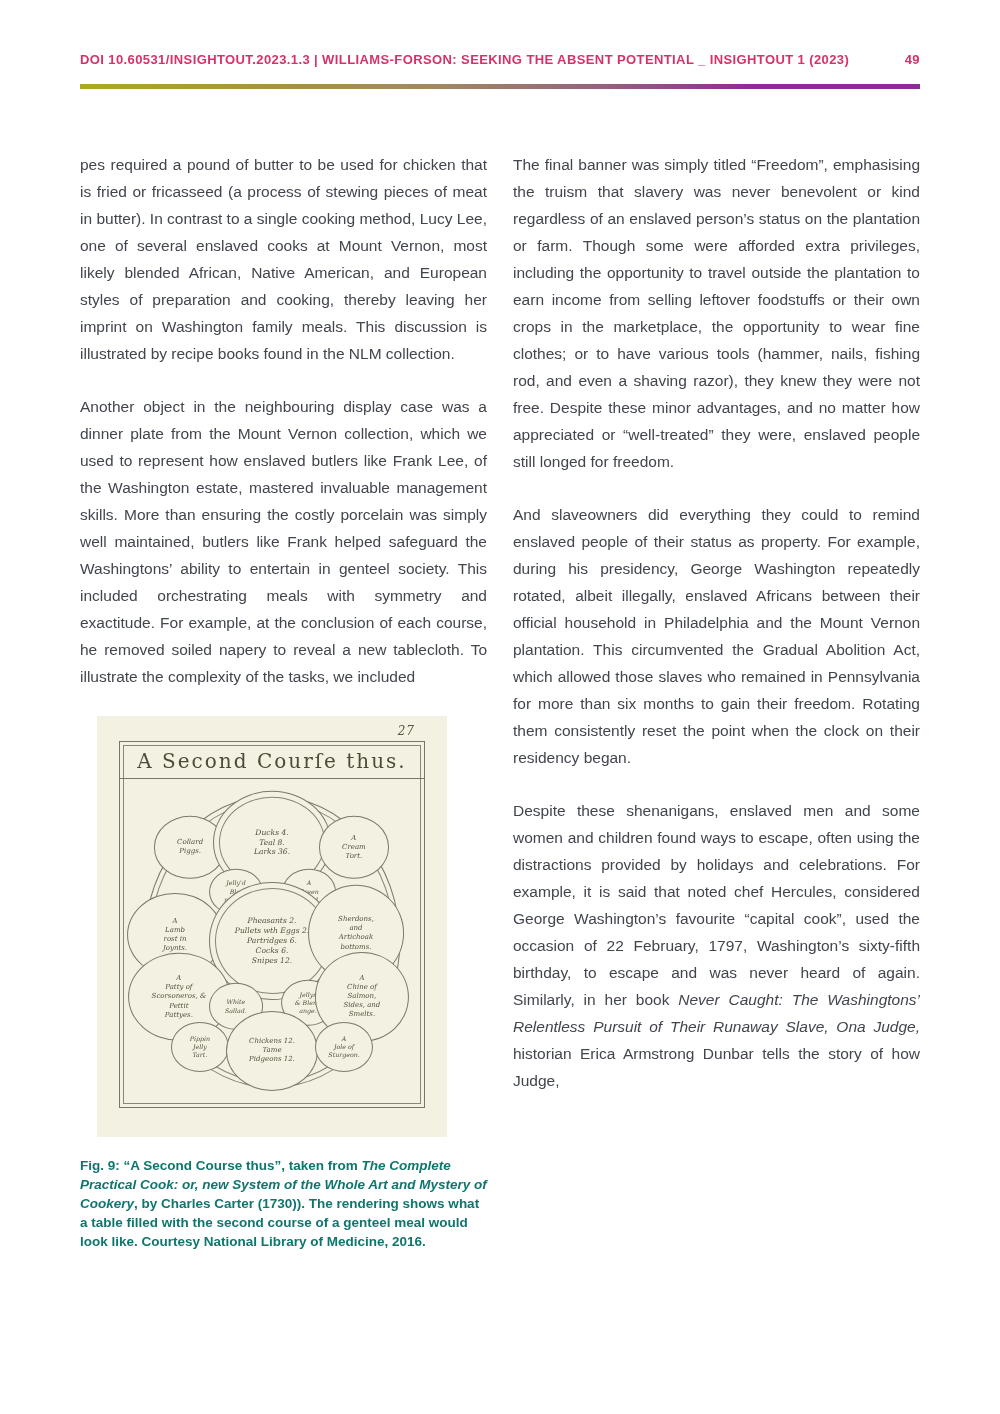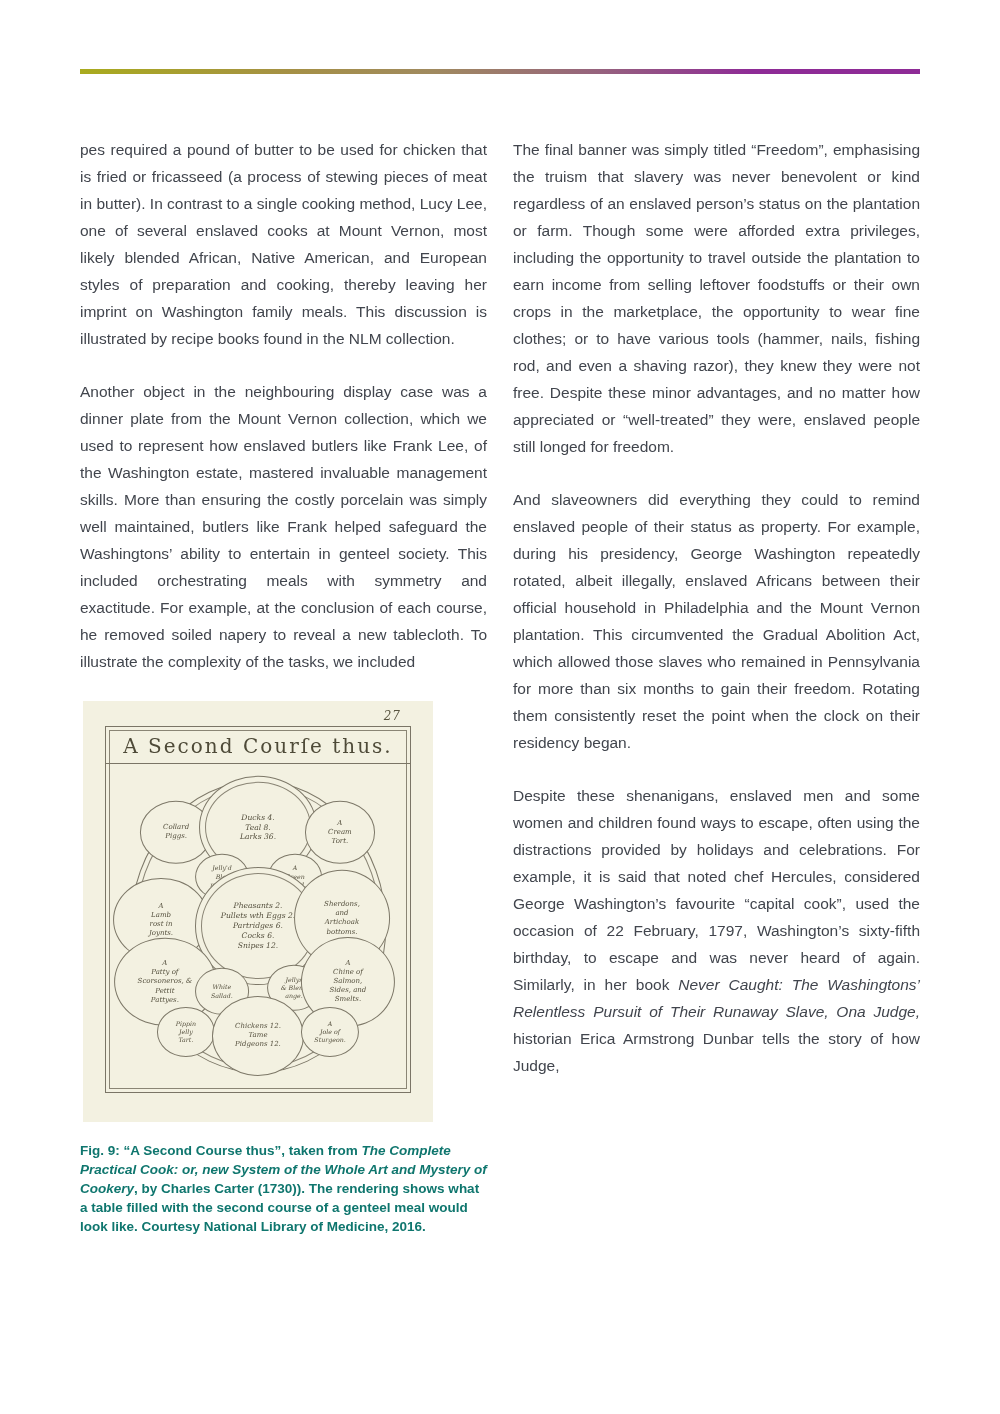--- a/index.html
+++ b/index.html
@@ -26,21 +26,21 @@
   .col { width:407px; }
   .body-p {
     font-size:15.5px; line-height:27px; color:#41454d;
     text-align:justify; margin-bottom:26px;
   }
   .body-p .it { font-style:italic; }
 
   
   .figure-block { margin-top:10px; }
   .plate {
-    position:relative; width:350px; height:421px; margin-left:3px;
+    position:relative; width:350px; height:421px; margin-left:17px;
     background:#f3f1e1; color:#58543f;
   }
   .plate-page-num {
     position:absolute; top:8px; right:32px;
     font:italic 12px "DejaVu Serif", serif; letter-spacing:1px;
   }
   .plate-frame {
     position:absolute; left:22px; right:22px; top:25px; bottom:29px;
     border:1.3px solid #7a7566;
   }
@@ -95,20 +95,24 @@
     margin-top:19px; font-size:13.5px; font-weight:bold; line-height:19px;
     color:#0f766e; text-align:left;
   }
   .figure-caption .it { font-style:italic; }
 </style>
 </head>
 <body>
 
 <div class="page">
 
+  <div class="header-row">
+    <span class="header-meta">DOI 10.60531/INSIGHTOUT.2023.1.3  | WILLIAMS-FORSON: SEEKING THE ABSENT POTENTIAL _ INSIGHTOUT 1 (2023)</span>
+    <span class="header-page">49</span>
+  </div>
   <div class="gradient-rule"></div>
 
   <div class="columns">
 
     <div class="col">
       <p class="body-p"><span>pes required a pound of butter to be used for chicken that is fried or fricasseed (a process of stewing pieces of meat in butter). In contrast to a single cooking method, Lucy Lee, one of several enslaved cooks at Mount Vernon, most likely blended African, Native American, and European styles of preparation and cooking, thereby leaving her imprint on Washington family meals. This discussion is illustrated by recipe books found in the NLM collection.</span></p>
       <p class="body-p"><span>Another object in the neighbouring display case was a dinner plate from the Mount Vernon collection, which we used to represent how enslaved butlers like Frank Lee, of the Washington estate, mastered invaluable management skills. More than ensuring the costly porcelain was simply well maintained, butlers like Frank helped safeguard the Washingtons’ ability to entertain in genteel society. This included orchestrating meals with symmetry and exactitude. For example, at the conclusion of each course, he removed soiled napery to reveal a new tablecloth. To illustrate the complexity of the tasks, we included</span></p>
 
       <figure class="figure-block">
         <div class="plate">

